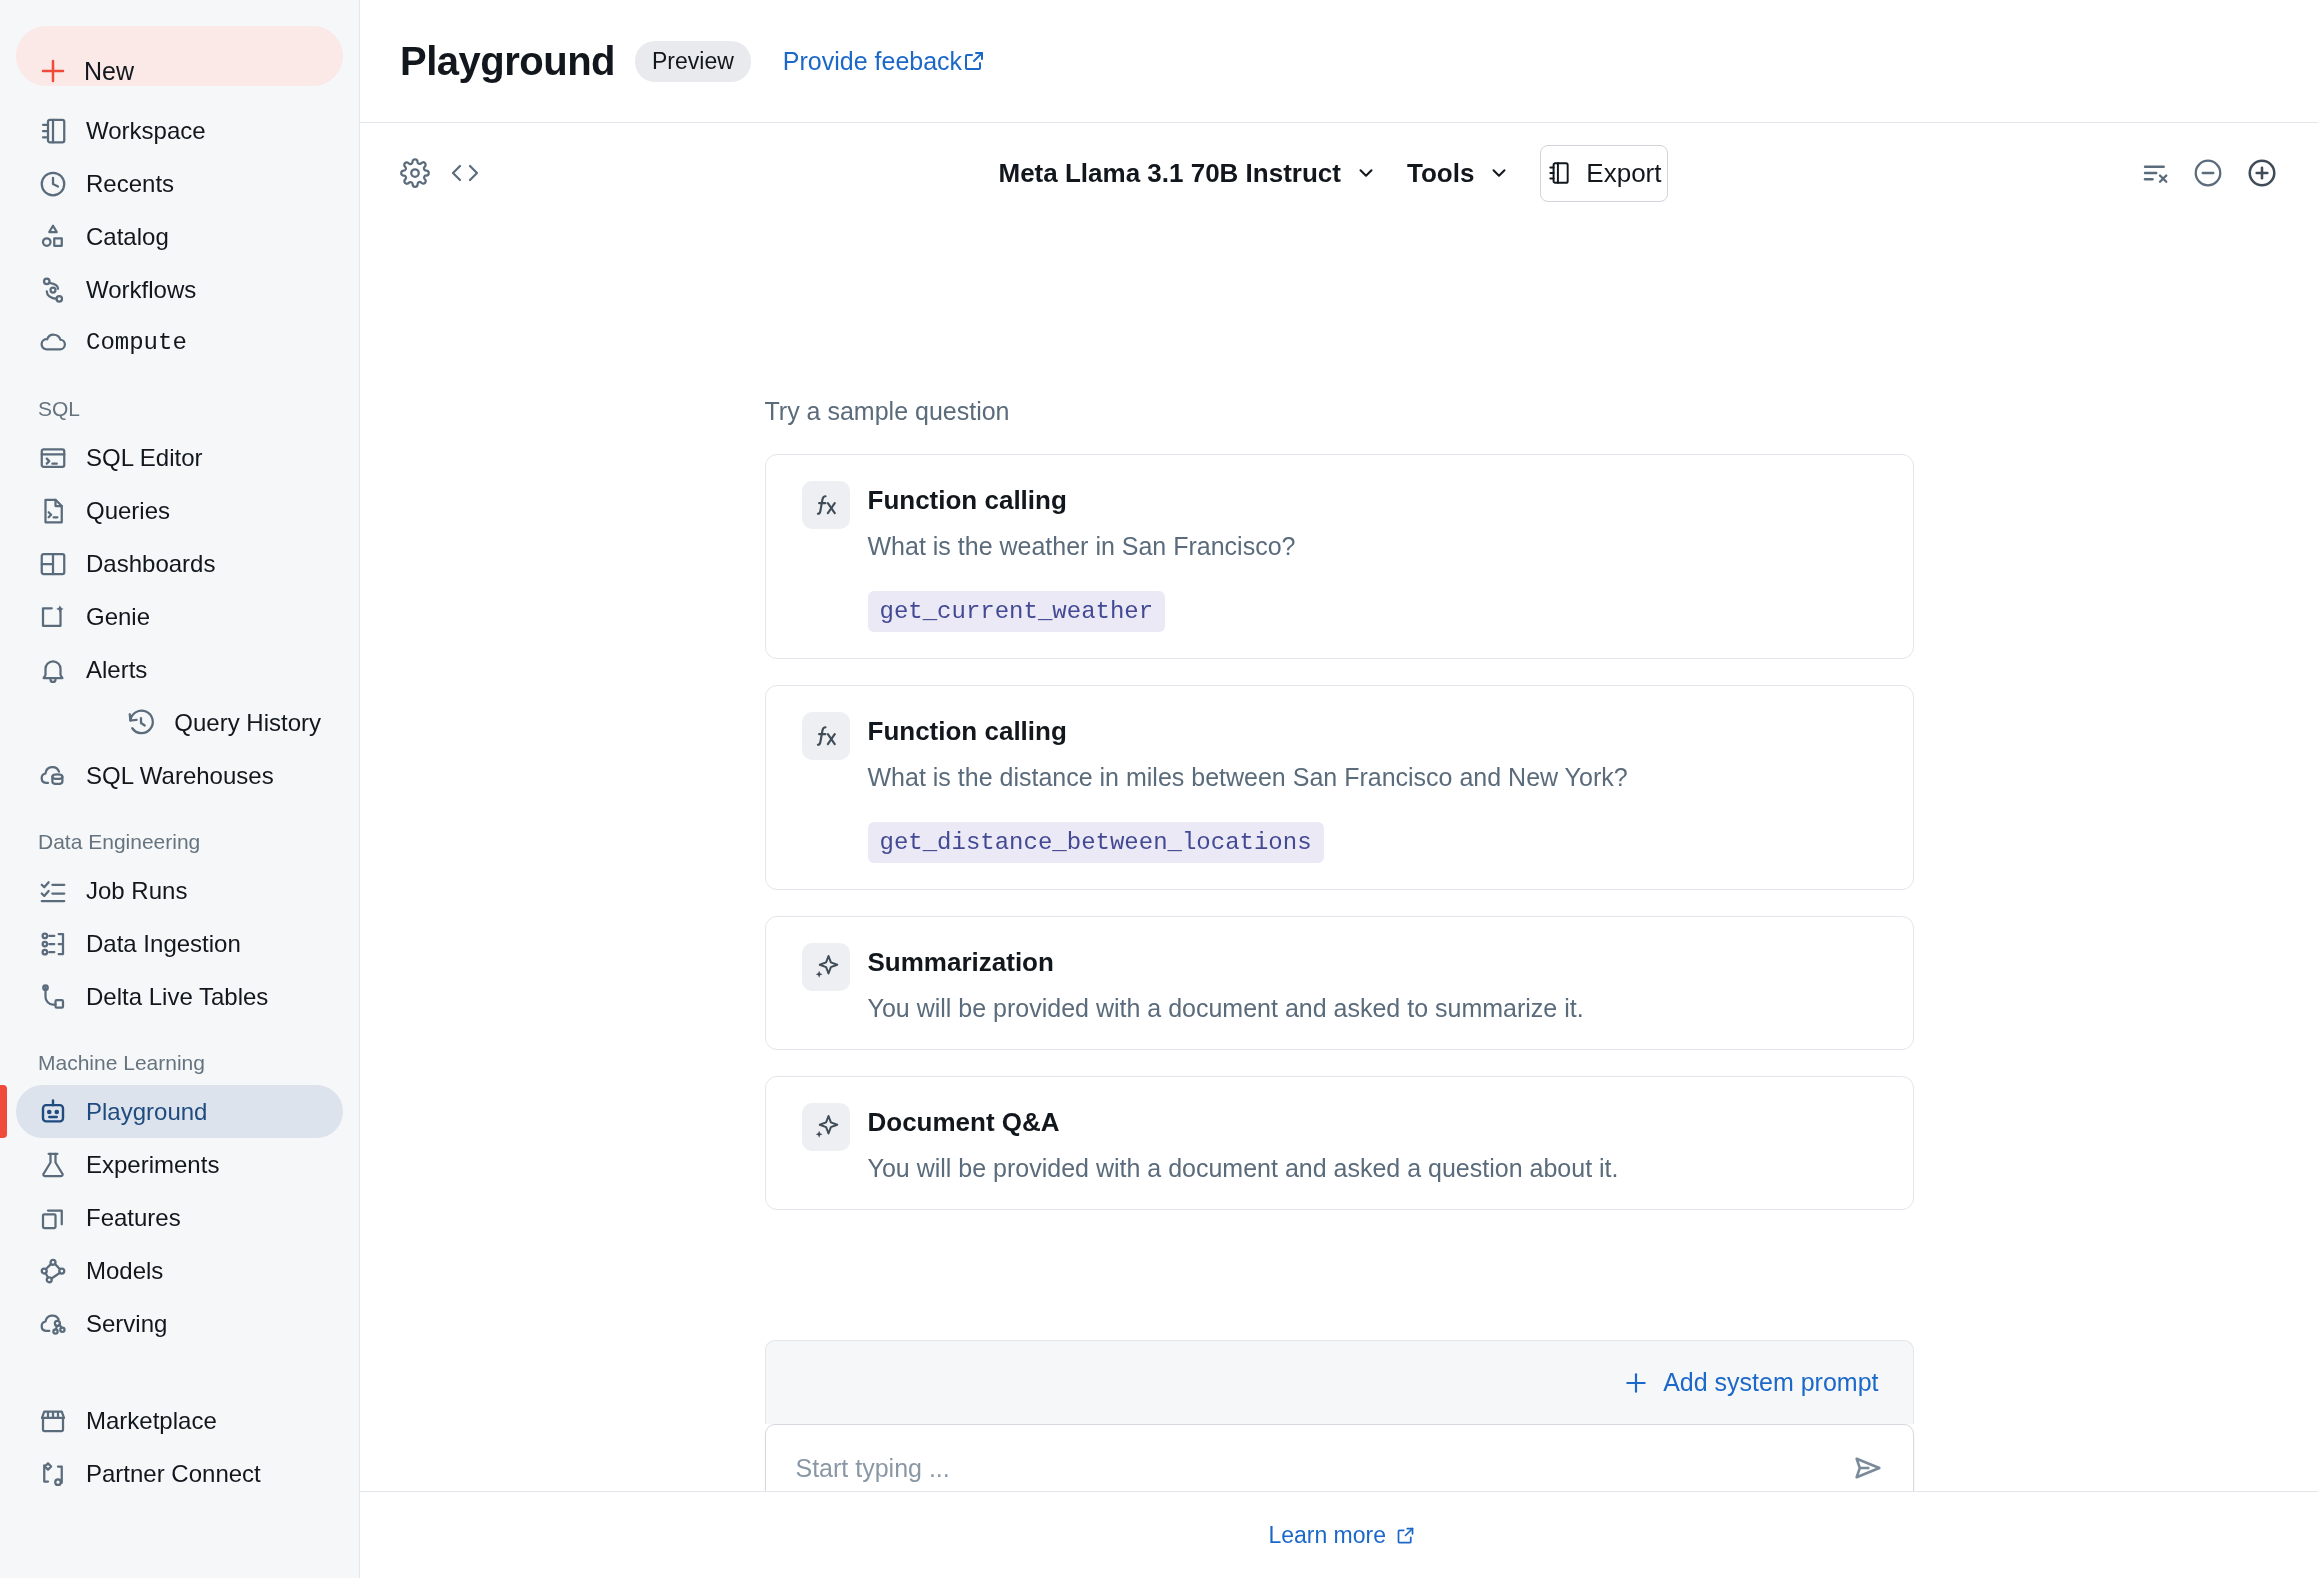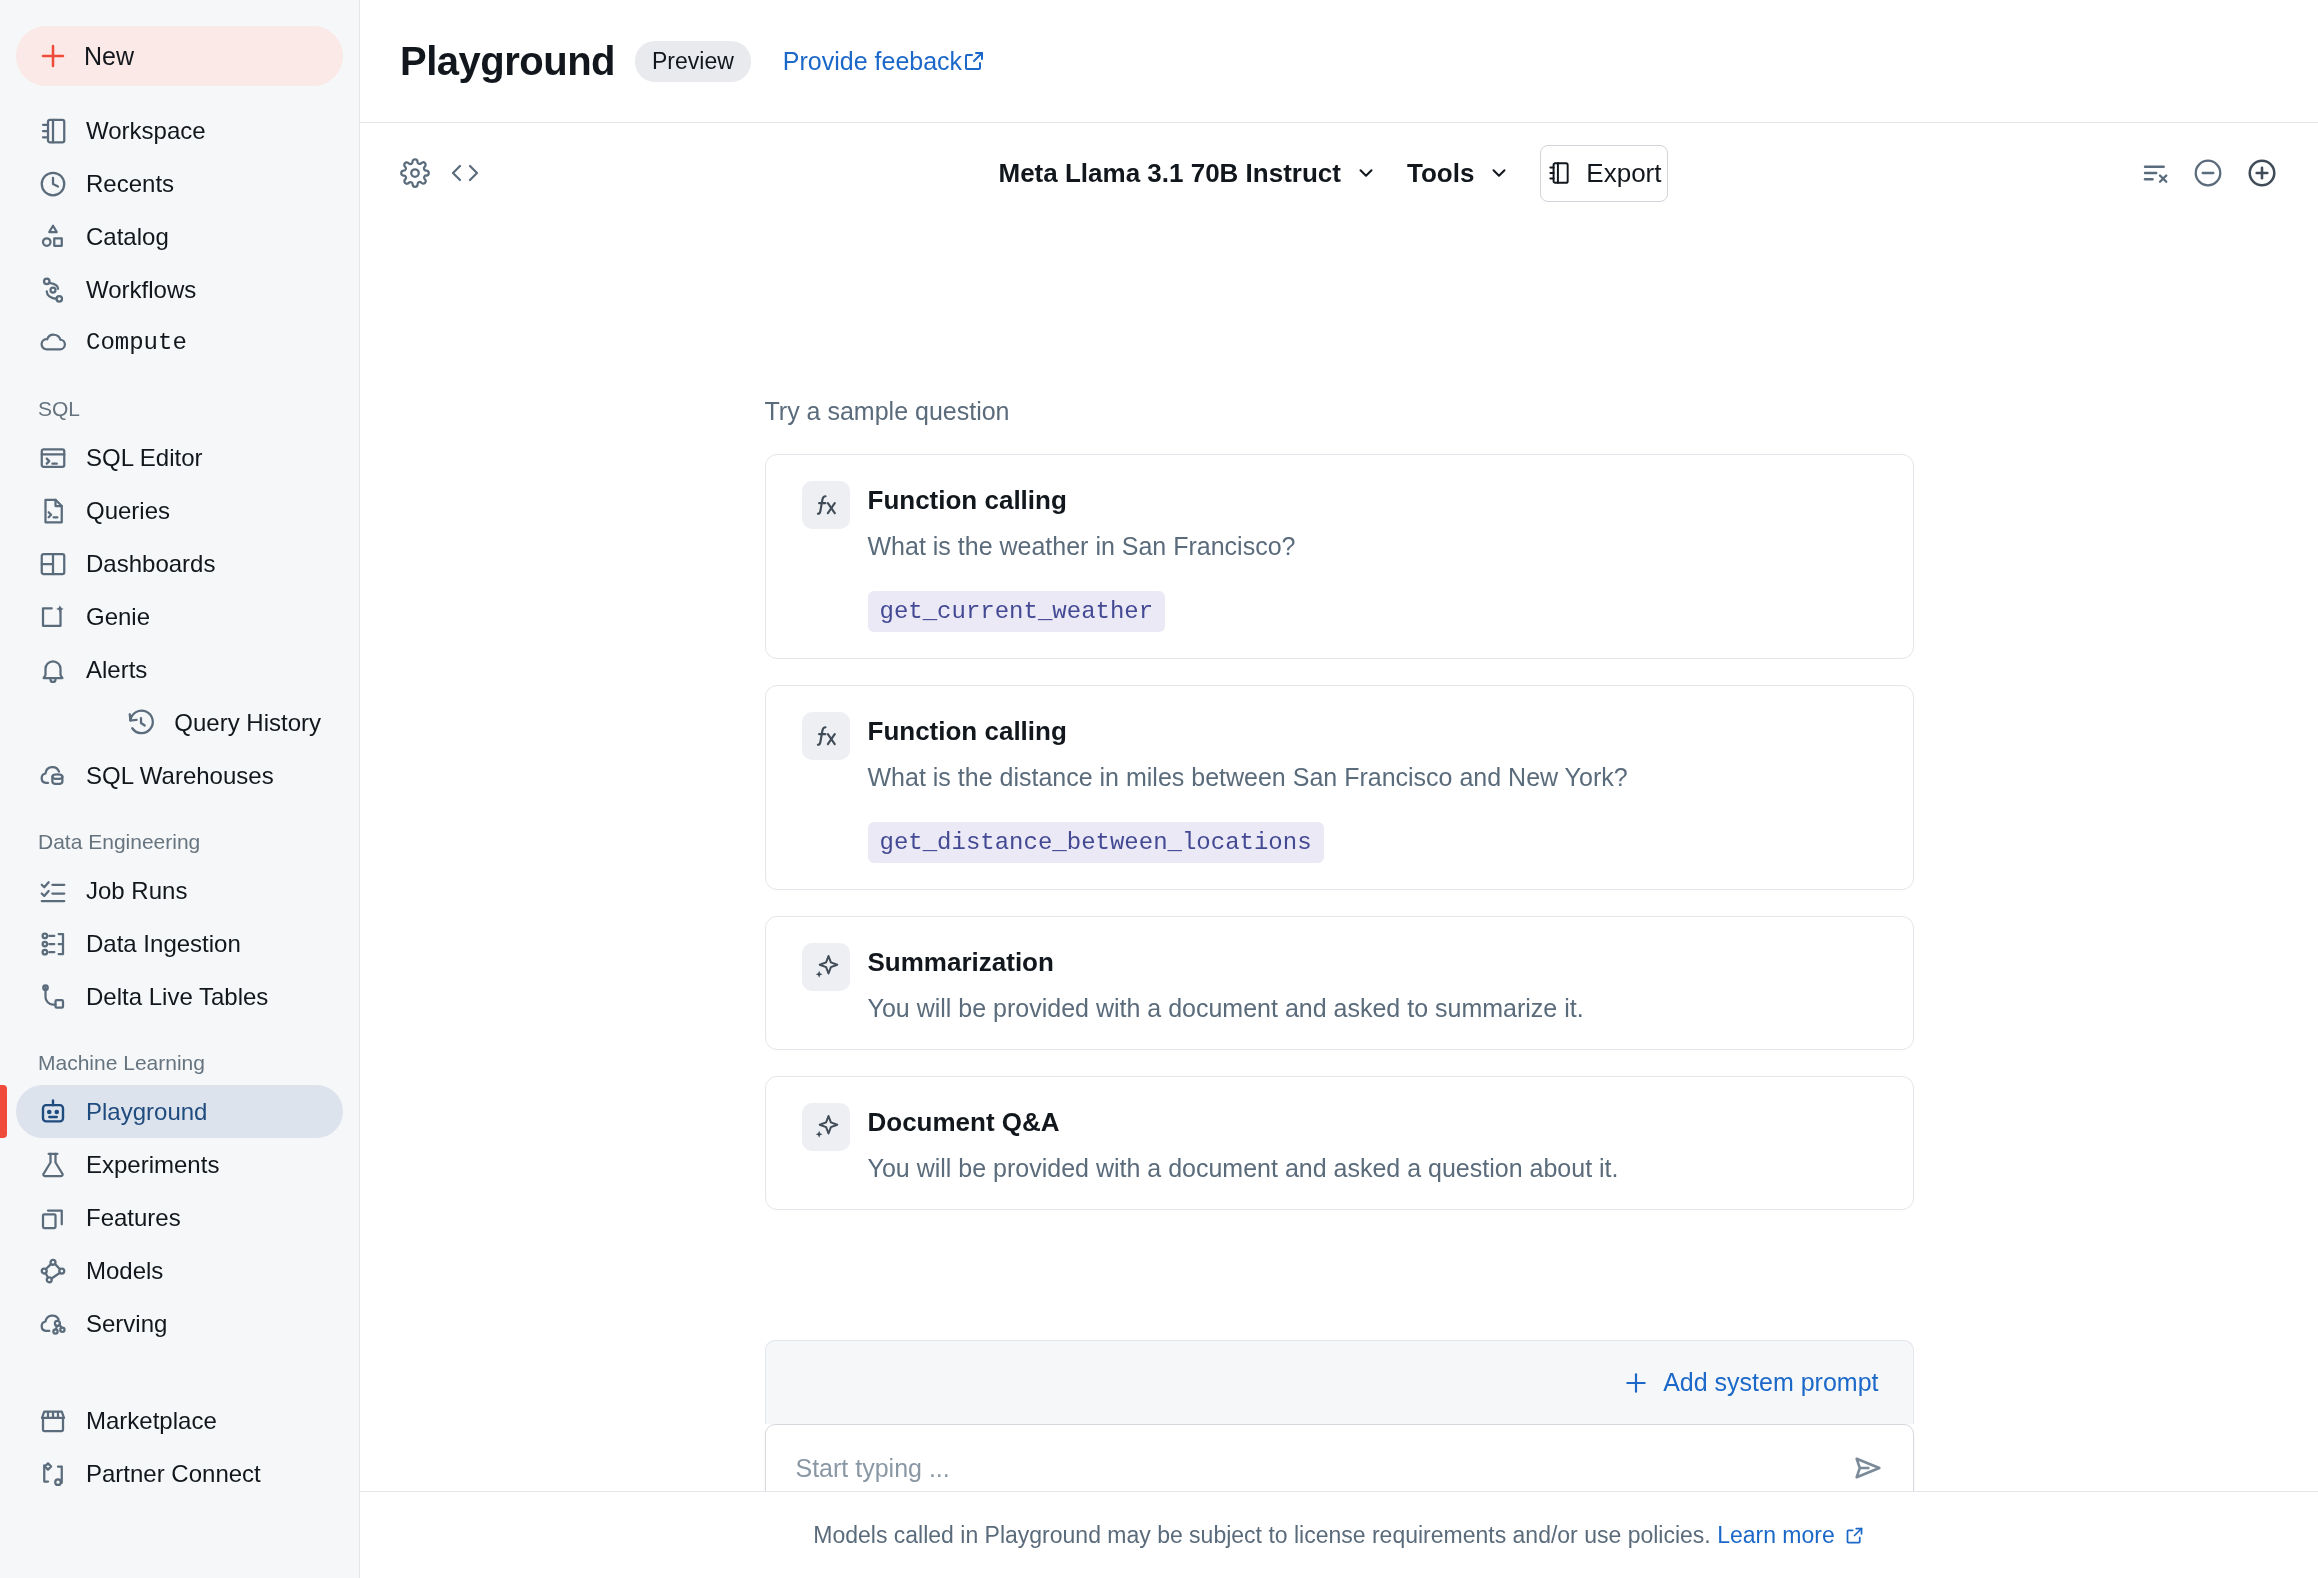--- a/index.html
+++ b/index.html
@@ -15,21 +15,21 @@
   
   .sidebar {
     width: 360px; height: 1578px;
     background: #F6F7F9;
     border-right: 1px solid #E3E6EA;
     padding: 14px 16px 0 16px;
     position: relative;
     flex: 0 0 360px;
   }
   .new-btn {
-    display: flex; align-items: center;
+    display: flex; align-items: flex-end;
     gap: 16px;
     height: 60px;
     margin: 12px 0 18px 0;
     padding: 0 22px;
     background: #FBE9E7;
     border-radius: 30px;
     cursor: pointer;
   }
   .new-btn .lbl { font-size: 25px; color: #11171C; }
   .nav-item {
@@ -617,21 +617,20 @@
             <svg width="34" height="34" viewBox="0 0 24 24" fill="none" stroke="#7A8A99" stroke-width="1.8" stroke-linejoin="round">
               <path d="M4 5.5 L20 12 L4 18.5 L6.2 12 Z"></path>
                 <line x1="6.2" y1="12" x2="13" y2="12"></line>
             </svg>
           </span>
         </div>
       </div>
     </div>
 
     <div class="footer">
-      <span>Models called in Playground may be subject to license requirements and/or use policies.</span>
       <span>&nbsp;</span>
       <a>
         <span>Learn more</span>
         <span>
           <svg width="21" height="21" viewBox="0 0 24 24" fill="none" stroke="#1B68C9" stroke-width="2" stroke-linecap="round" stroke-linejoin="round">
             <path d="M14 4h6v6"></path>
               <path d="M20 4l-8 8"></path>
             <path d="M18 14v5a1 1 0 0 1-1 1H5a1 1 0 0 1-1-1V7a1 1 0 0 1 1-1h5"></path>
           </svg>
         </span>

